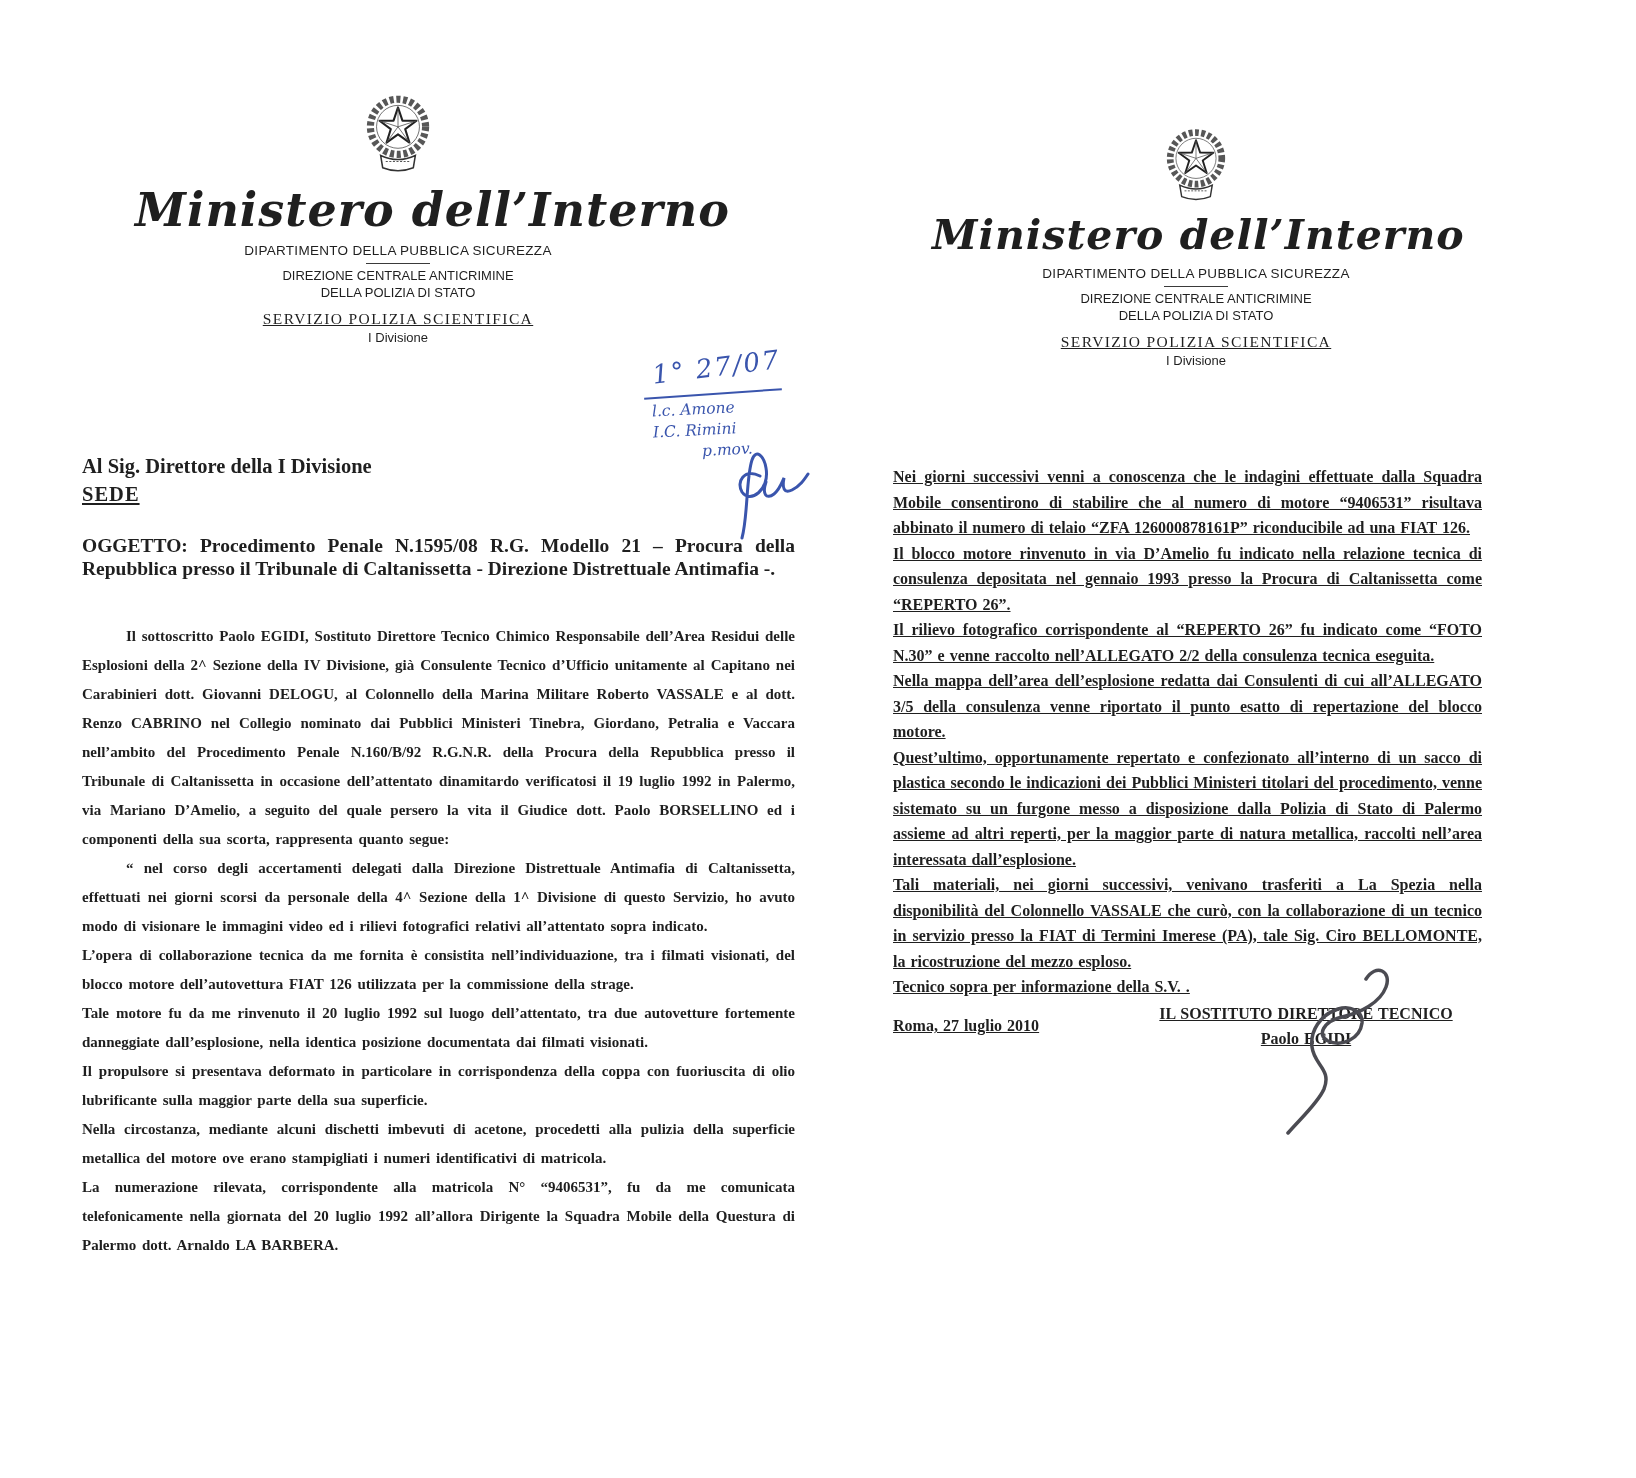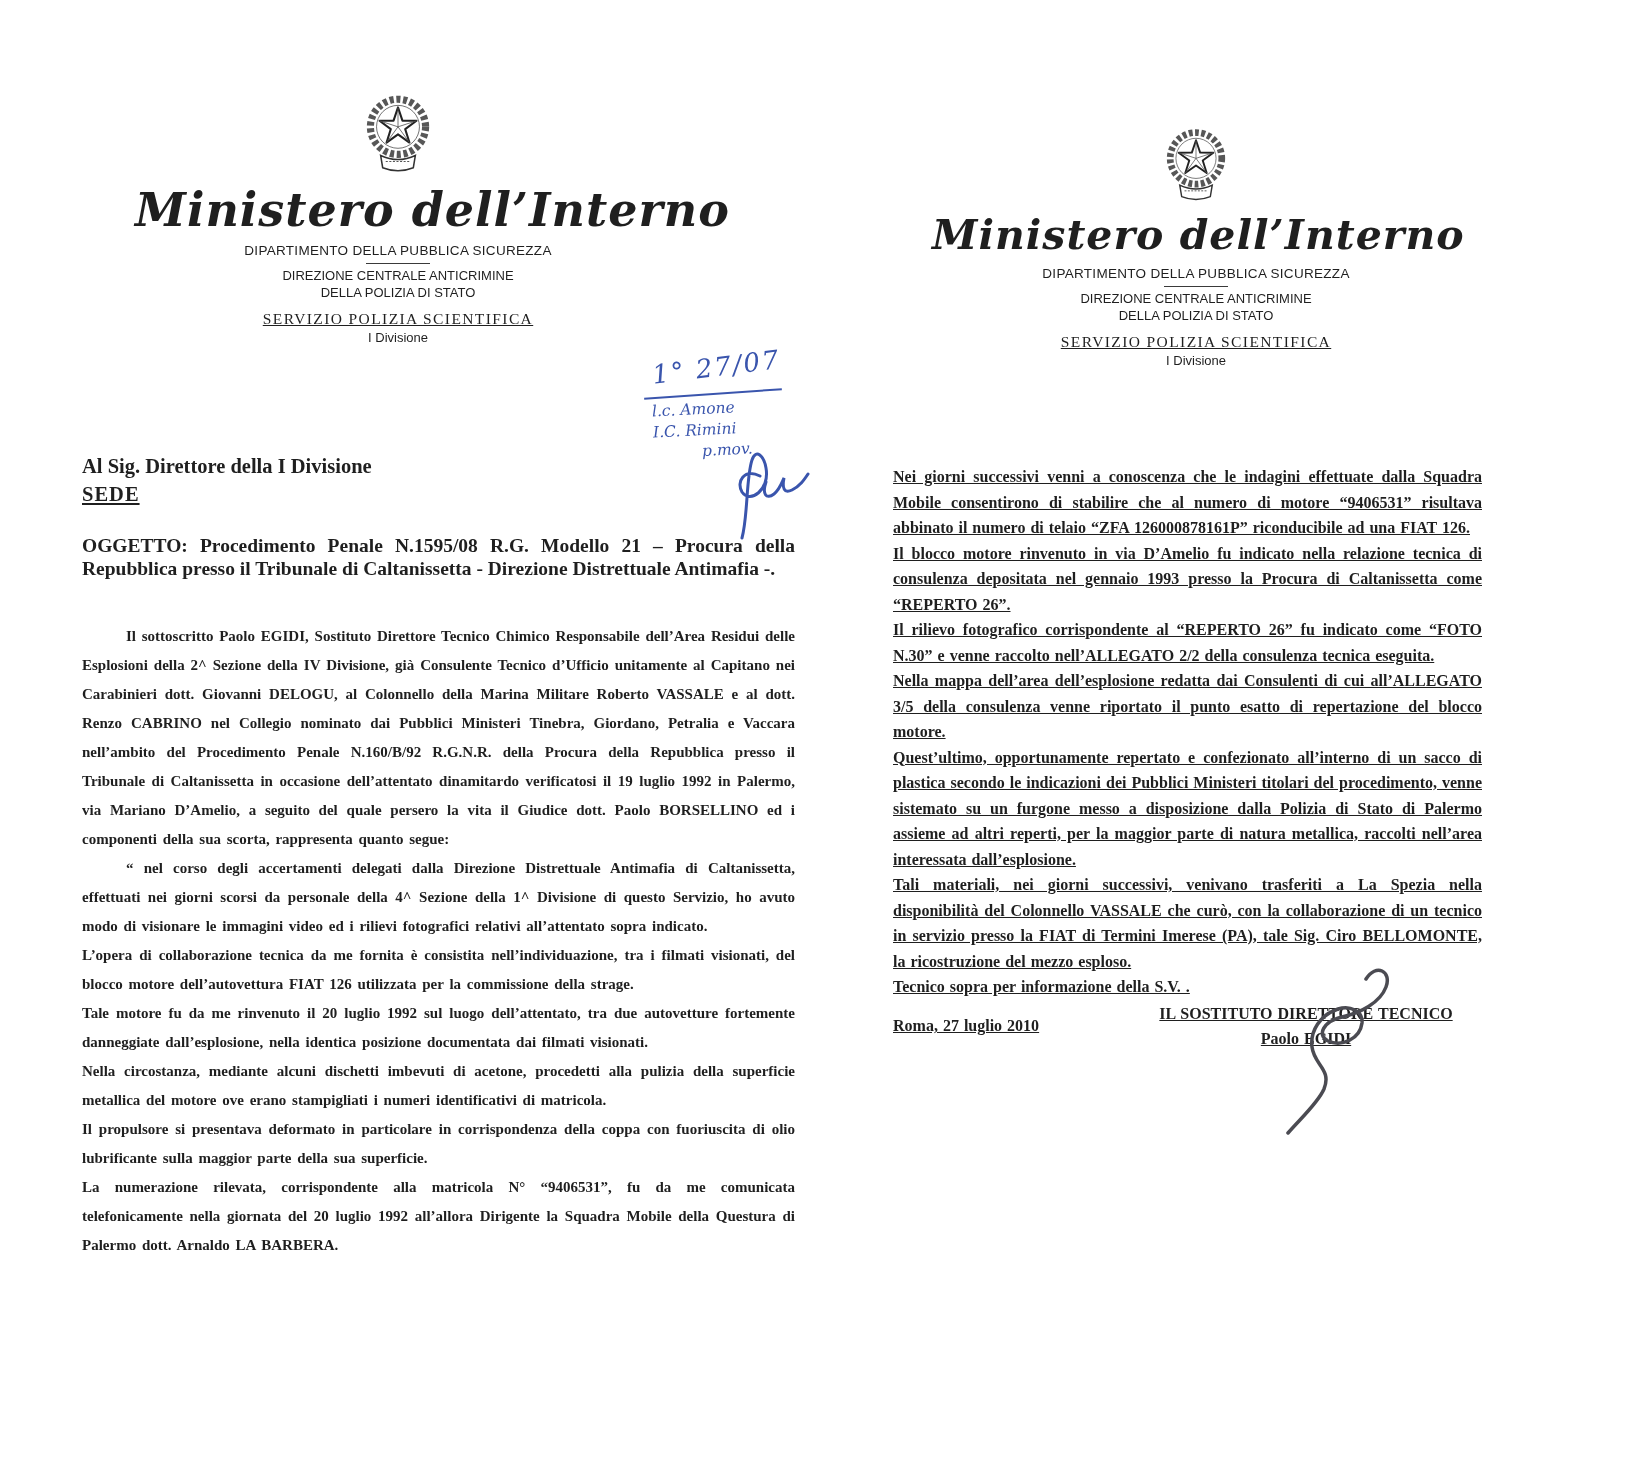--- a/index.html
+++ b/index.html
@@ -97,22 +97,22 @@
     <div class="sede">SEDE</div>
   </div>
 
   <div class="subject">OGGETTO: Procedimento Penale N.1595/08 R.G. Modello 21 – Procura della Repubblica presso il Tribunale di Caltanissetta - Direzione Distrettuale Antimafia -.</div>
 
   <div class="body1">
       <p class="indent">Il sottoscritto Paolo EGIDI, Sostituto Direttore Tecnico Chimico Responsabile dell’Area Residui delle Esplosioni della 2^ Sezione della IV Divisione, già Consulente Tecnico d’Ufficio unitamente al Capitano nei Carabinieri dott. Giovanni DELOGU, al Colonnello della Marina Militare Roberto VASSALE e al dott. Renzo CABRINO nel Collegio nominato dai Pubblici Ministeri Tinebra, Giordano, Petralia e Vaccara nell’ambito del Procedimento Penale N.160/B/92 R.G.N.R. della Procura della Repubblica presso il Tribunale di Caltanissetta in occasione dell’attentato dinamitardo verificatosi il 19 luglio 1992 in Palermo, via Mariano D’Amelio, a seguito del quale persero la vita il Giudice dott. Paolo BORSELLINO ed i componenti della sua scorta, rappresenta quanto segue:</p>
       <p class="indent">“ nel corso degli accertamenti delegati dalla Direzione Distrettuale Antimafia di Caltanissetta, effettuati nei giorni scorsi da personale della 4^ Sezione della 1^ Divisione di questo Servizio, ho avuto modo di visionare le immagini video ed i rilievi fotografici relativi all’attentato sopra indicato.</p>
       <p>L’opera di collaborazione tecnica da me fornita è consistita nell’individuazione, tra i filmati visionati, del blocco motore dell’autovettura FIAT 126 utilizzata per la commissione della strage.</p>
       <p>Tale motore fu da me rinvenuto il 20 luglio 1992 sul luogo dell’attentato,  tra due autovetture fortemente danneggiate dall’esplosione, nella identica posizione documentata dai  filmati visionati.</p>
+      <p>Il propulsore si presentava deformato in particolare in corrispondenza della coppa con fuoriuscita di olio lubrificante sulla maggior parte della sua superficie.</p>
       <p>Nella circostanza, mediante alcuni dischetti imbevuti di acetone, procedetti alla pulizia della superficie metallica del motore ove erano stampigliati i numeri identificativi di matricola.</p>
-      <p>Il propulsore si presentava deformato in particolare in corrispondenza della coppa con fuoriuscita di olio lubrificante sulla maggior parte della sua superficie.</p>
       <p>La numerazione rilevata, corrispondente alla matricola N° “9406531”, fu da me comunicata telefonicamente nella giornata del 20 luglio 1992 all’allora Dirigente la Squadra Mobile della Questura di Palermo dott. Arnaldo LA BARBERA.</p>
     </div>
 
   <div class="page-header" id="header2">
     <svg class="emblem" width="86" height="88" viewBox="0 0 90 92">
       <circle cx="45" cy="38" r="27" fill="none" stroke="#3a3a3a" stroke-width="7" stroke-dasharray="4 2.6" opacity="0.85"></circle>
       <circle cx="45" cy="38" r="21" fill="#ffffff" stroke="#555" stroke-width="0.8"></circle>
       <polygon points="45,19 49.35,32 63.1,32.1 52.04,40.3 56.2,53.4 45,45.4 33.8,53.4 37.96,40.3 26.9,32.1 40.65,32" fill="#ffffff" stroke="#222" stroke-width="2" stroke-linejoin="round"></polygon>
       <g stroke="#555" stroke-width="0.8">
         <line x1="45" y1="38" x2="45" y2="19"></line>

